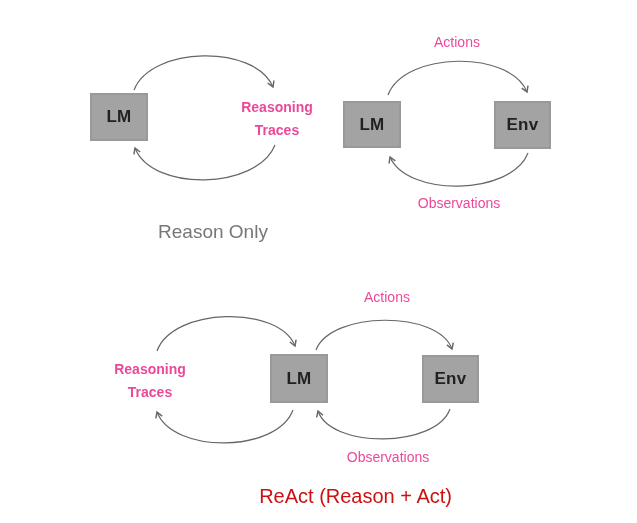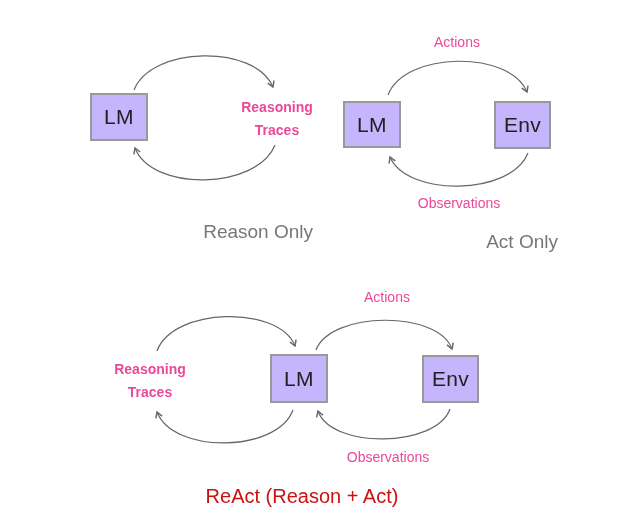--- a/index.html
+++ b/index.html
@@ -13,48 +13,49 @@
   }
   #arrows {
     position: absolute;
     left: 0; top: 0;
     width: 637px; height: 523px;
     pointer-events: none;
   }
   .box {
     position: absolute;
     box-sizing: border-box;
-    background: #c4b5fd;
+    background: #a3a3a3;
     border: 2px solid #999999;
     display: flex;
     align-items: center;
     justify-content: center;
-    font-size: 21px;
+    font-size: 17px;
     color: #212121;
     letter-spacing: 0.3px;
+    font-weight: bold;
   }
   .lbl {
     position: absolute;
     text-align: center;
     font-size: 14px;
     color: #ec4899;
     line-height: 22px;
     white-space: nowrap;
   }
   .lbl.two-line { white-space: normal; line-height: 23px; font-weight: bold; }
   .caption {
     position: absolute;
-    text-align: right;
+    text-align: center;
     font-size: 19px;
     color: #777777;
     white-space: nowrap;
   }
   .title-red {
     position: absolute;
-    text-align: center;
+    text-align: right;
     font-size: 20px;
     color: #cc1111;
     white-space: nowrap;
   }
   .arc { fill: none; stroke: #666666; stroke-width: 1.2; }
 </style>
 </head>
 <body>
 
 <div id="canvas">
@@ -89,21 +90,20 @@
   <div class="caption" style="left:113px; top:221px; width:200px;">Reason Only</div>
 
   <div class="lbl" style="left:407px; top:31px; width:100px;">Actions</div>
   <div class="box" style="left:343px; top:101px; width:58px; height:47px;">
     <span>LM</span>
   </div>
   <div class="box" style="left:494px; top:101px; width:57px; height:48px;">
     <span>Env</span>
   </div>
   <div class="lbl" style="left:389px; top:192px; width:140px;">Observations</div>
-  <div class="caption" style="left:358px; top:231px; width:200px;">Act Only</div>
 
   <div class="lbl" style="left:337px; top:286px; width:100px;">Actions</div>
   <div class="lbl two-line" style="left:90px; top:358px; width:120px;">
     <div>Reasoning</div>
     <div>Traces</div>
   </div>
   <div class="box" style="left:270px; top:354px; width:58px; height:49px;">
     <span>LM</span>
   </div>
   <div class="box" style="left:422px; top:355px; width:57px; height:48px;">

